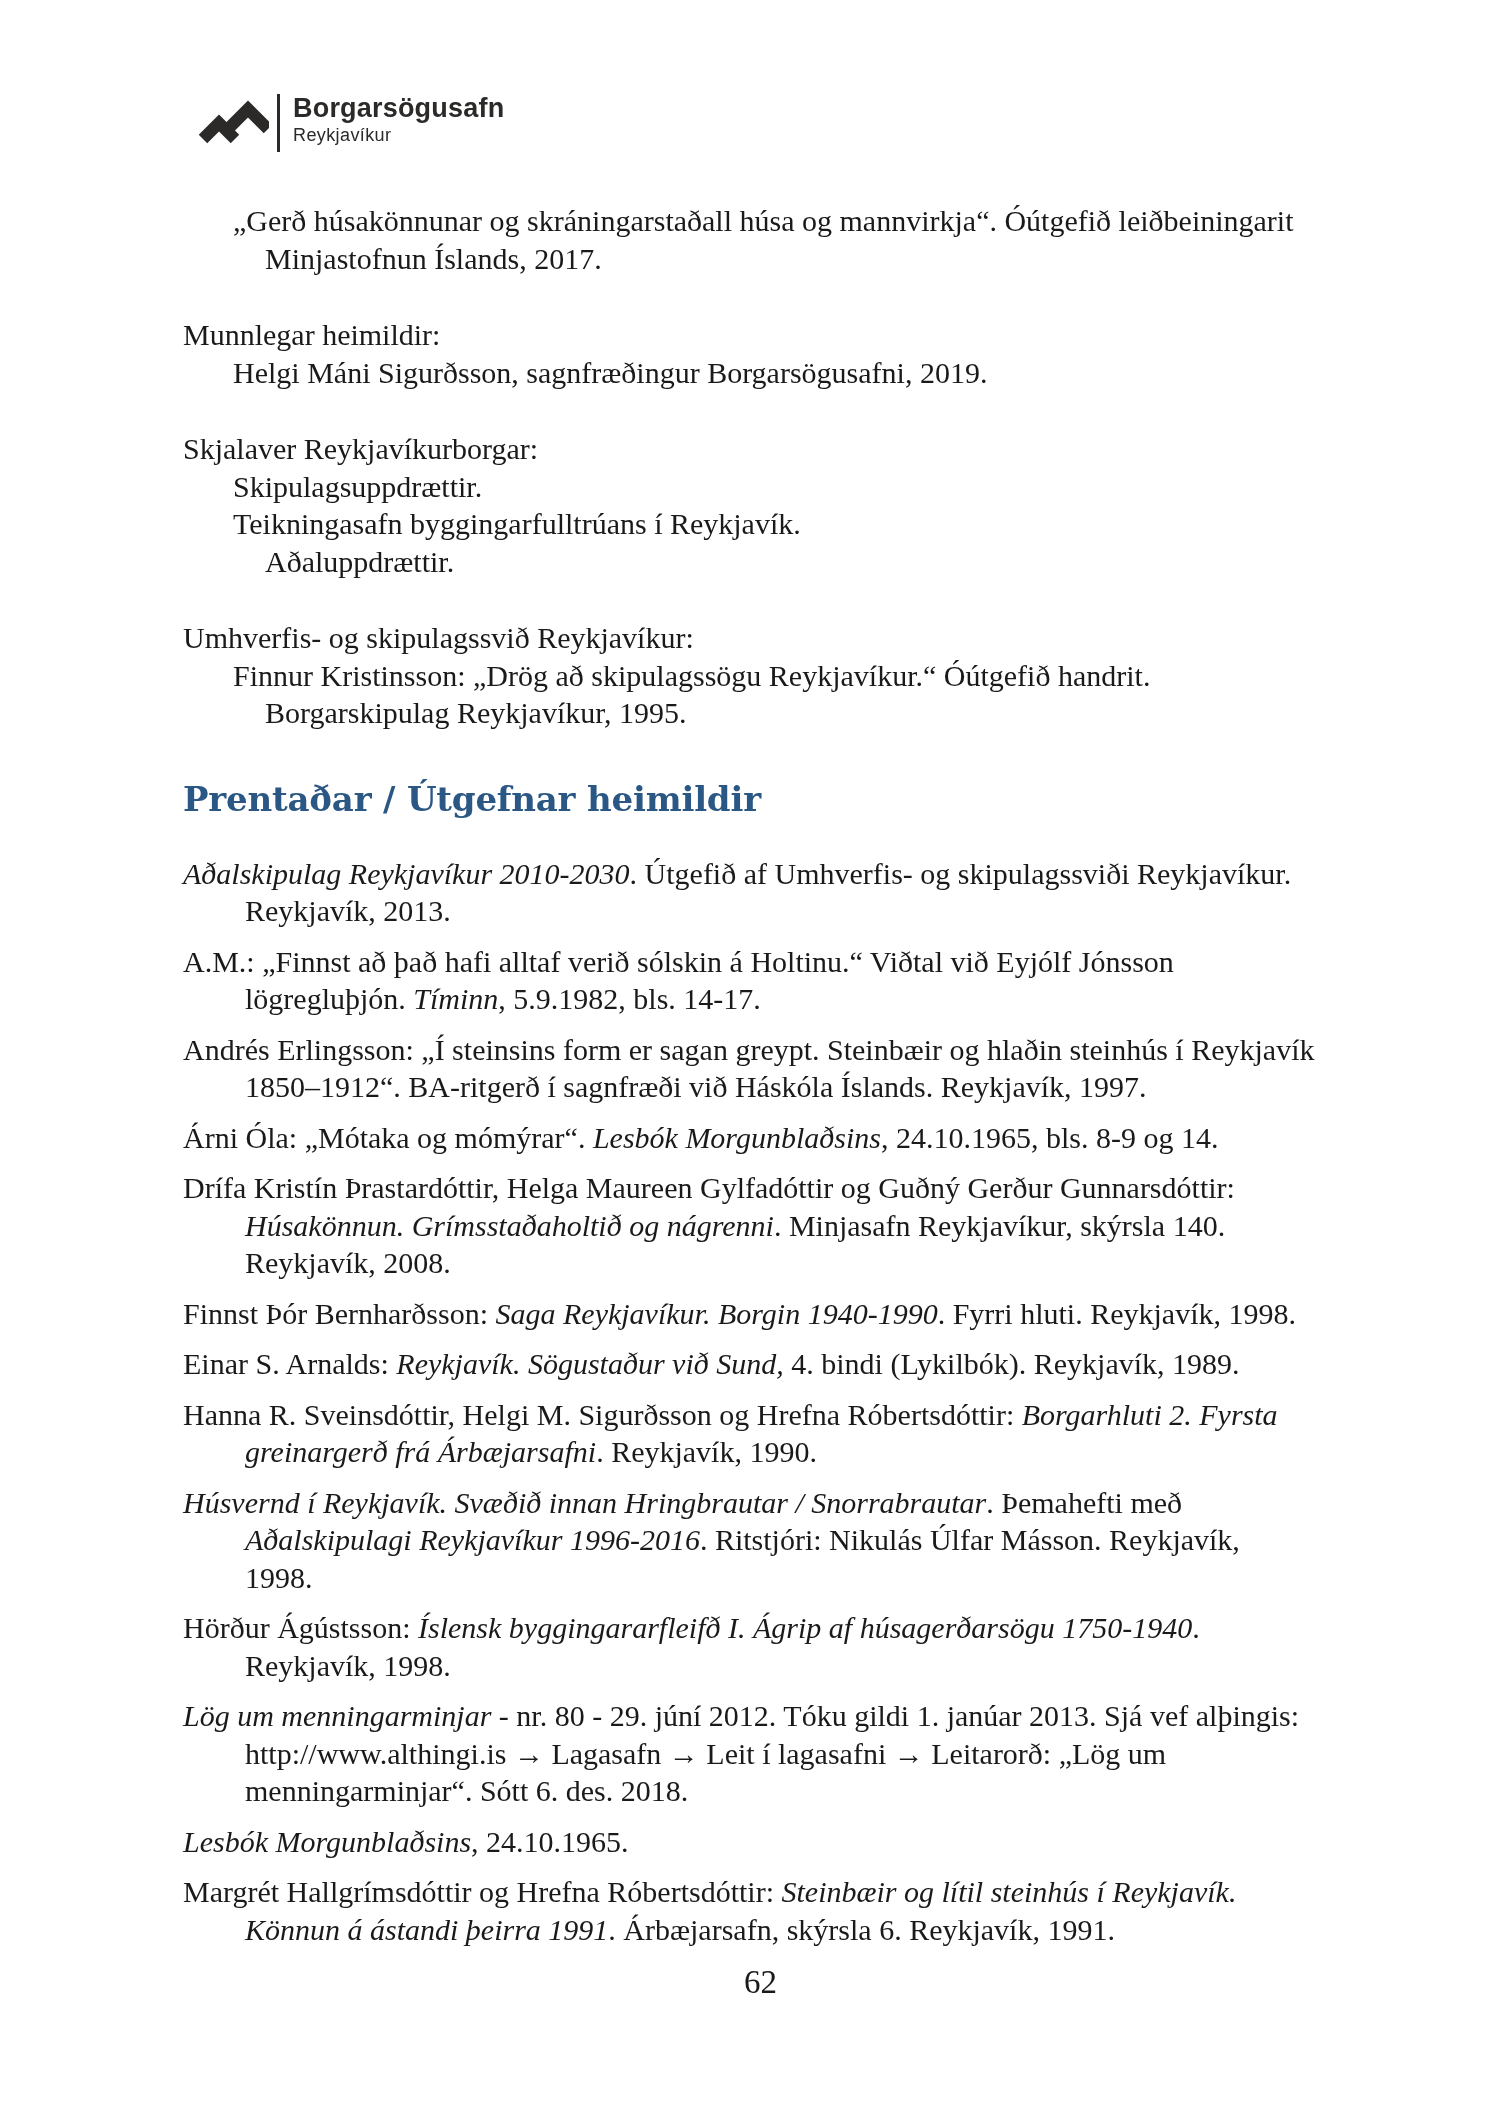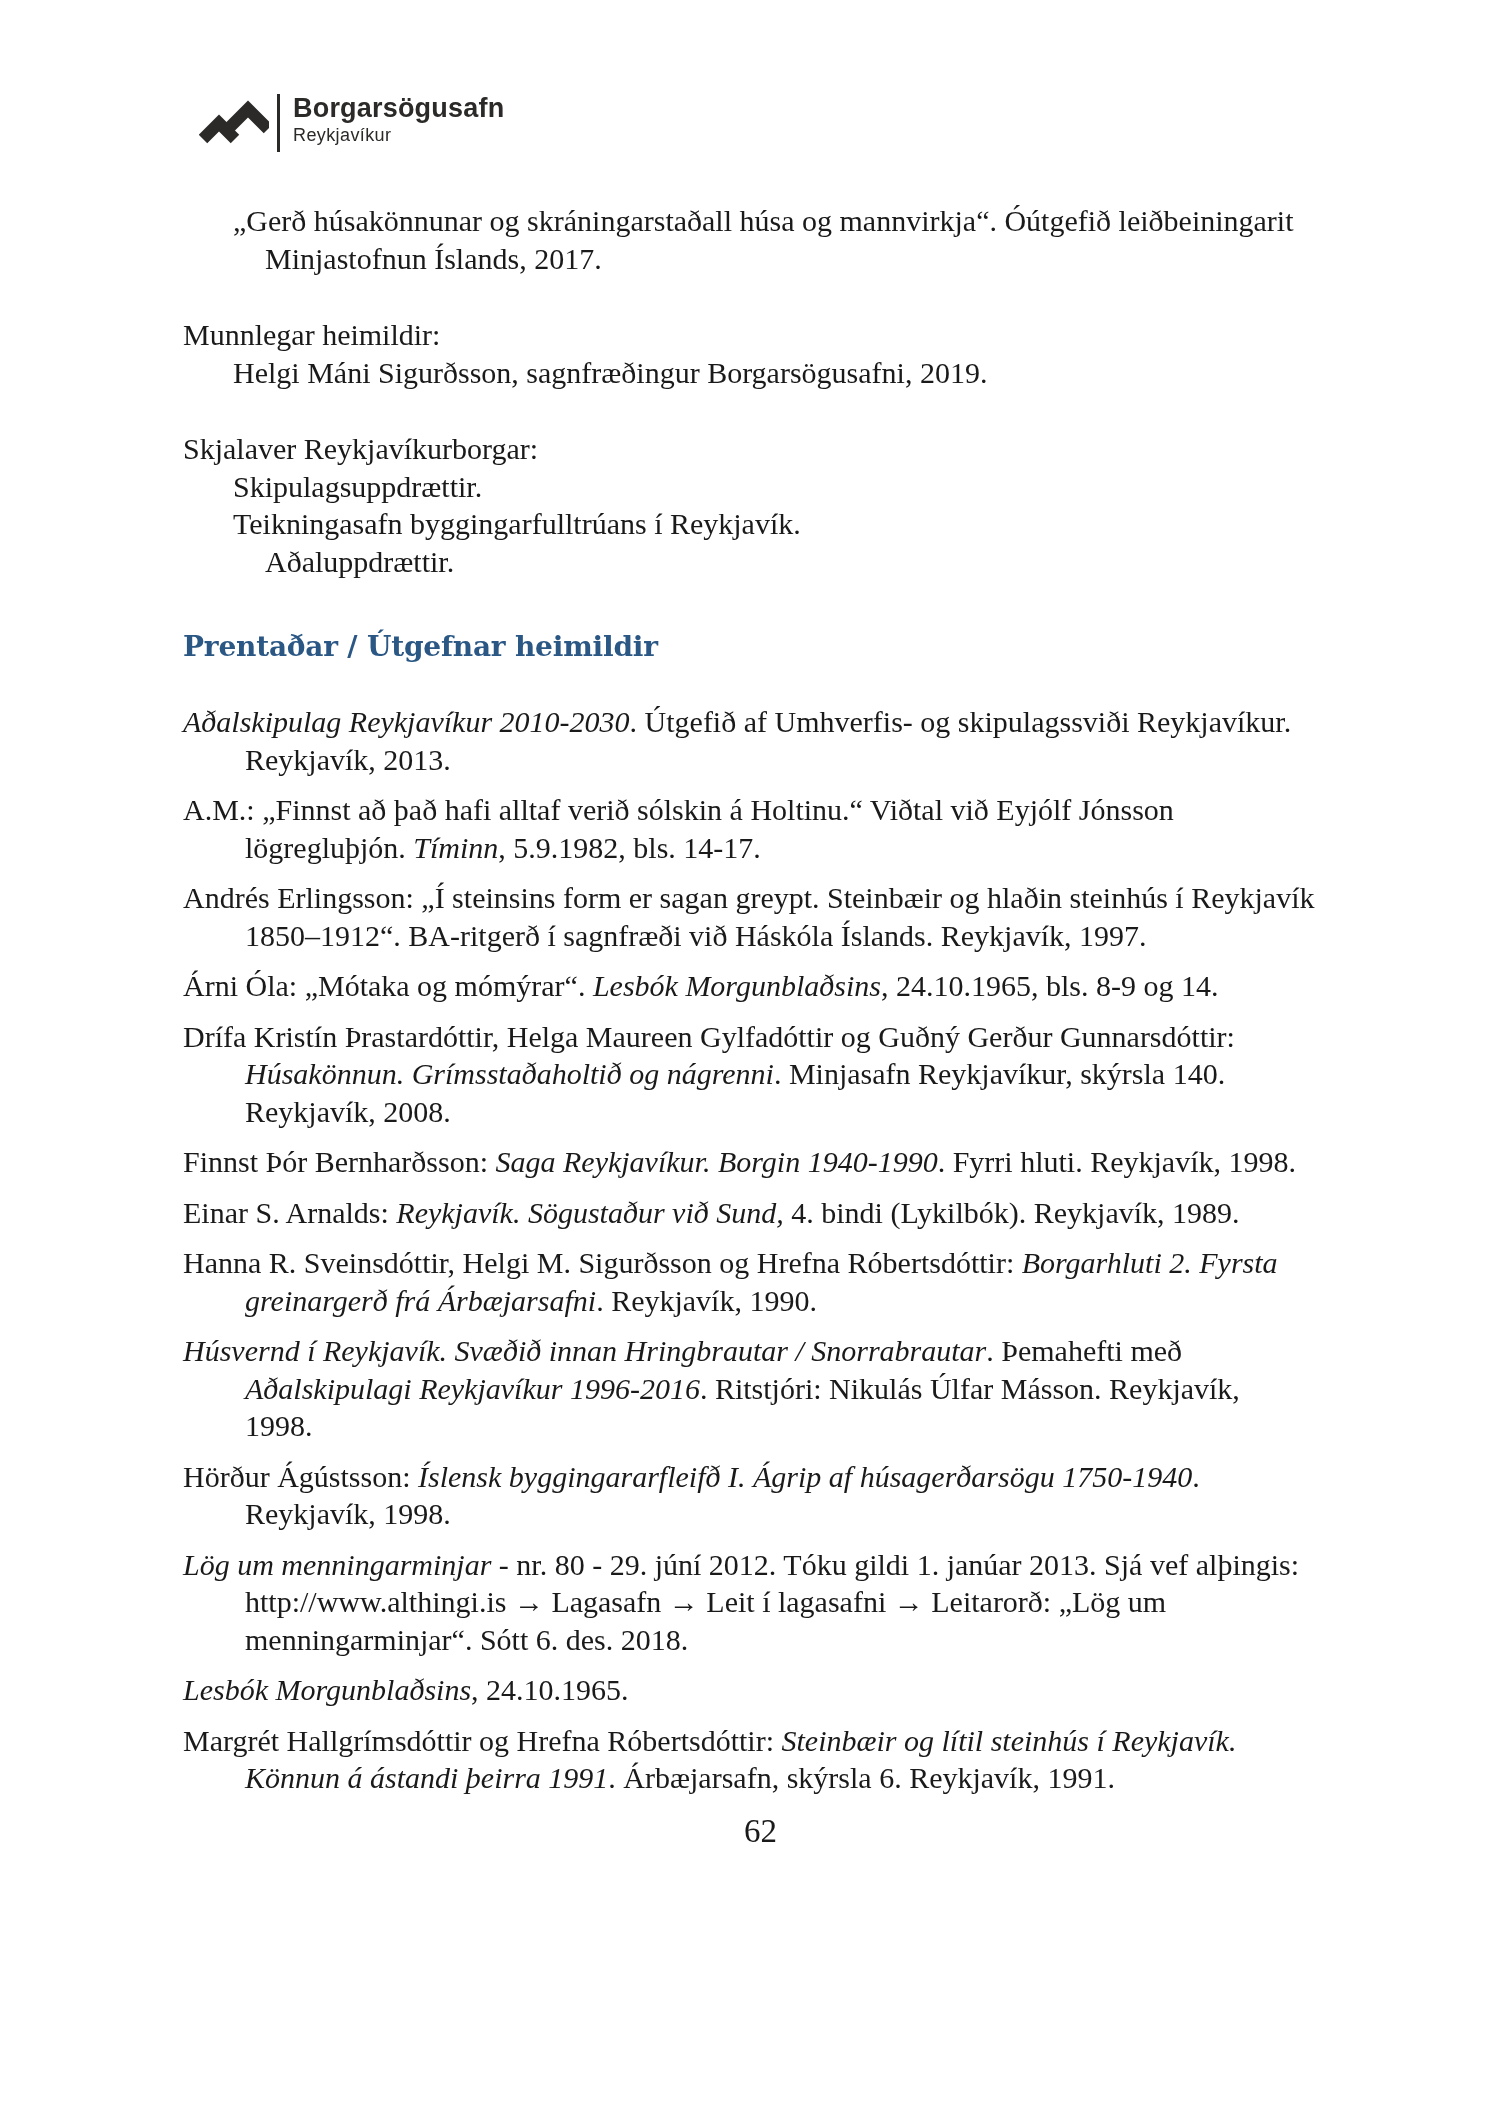--- a/index.html
+++ b/index.html
@@ -60,21 +60,21 @@
   .line .it { font-style: italic; }
   .ind0 { margin-left: 0; }
   .ind1 { margin-left: 50px; }
   .ind2 { margin-left: 82px; }
   .group { margin-bottom: 39px; }
 
   .blue-heading {
     margin: 47px 0 36px 0;
     font-family: "DejaVu Serif", serif;
     font-weight: 700;
-    font-size: 28px;
+    font-size: 34px;
     line-height: 40px;
     letter-spacing: -0.2px;
     color: var(--heading-blue, #2a5784);
   }
 
   .entry { margin-bottom: 13px; }
   .entry .cont { margin-left: 62px; }
 
   .page-num {
     text-align: center;
@@ -108,20 +108,25 @@
       </div>
       <div class="group">
         <div class="line ind0"><span class="rg">Munnlegar heimildir:</span></div>
         <div class="line ind1"><span class="rg">Helgi Máni Sigurðsson, sagnfræðingur Borgarsögusafni, 2019.</span></div>
       </div>
       <div class="group">
         <div class="line ind0"><span class="rg">Skjalaver Reykjavíkurborgar:</span></div>
         <div class="line ind1"><span class="rg">Skipulagsuppdrættir.</span></div>
         <div class="line ind1"><span class="rg">Teikningasafn byggingarfulltrúans í Reykjavík.</span></div>
         <div class="line ind2"><span class="rg">Aðaluppdrættir.</span></div>
+      </div>
+      <div class="group">
+        <div class="line ind0"><span class="rg">Umhverfis- og skipulagssvið Reykjavíkur:</span></div>
+        <div class="line ind1"><span class="rg">Finnur Kristinsson: „Drög að skipulagssögu Reykjavíkur.“ Óútgefið handrit.</span></div>
+        <div class="line ind2"><span class="rg">Borgarskipulag Reykjavíkur, 1995.</span></div>
       </div>
     </div>
 
   <h2 class="blue-heading">Prentaðar / Útgefnar heimildir</h2>
 
   <div id="references">
       <div class="entry">
         <div class="line first"><span class="it">Aðalskipulag Reykjavíkur 2010-2030</span><span class="rg">. Útgefið af Umhverfis- og skipulagssviði Reykjavíkur.</span></div>
         <div class="line cont"><span class="rg">Reykjavík, 2013.</span></div>
       </div>

